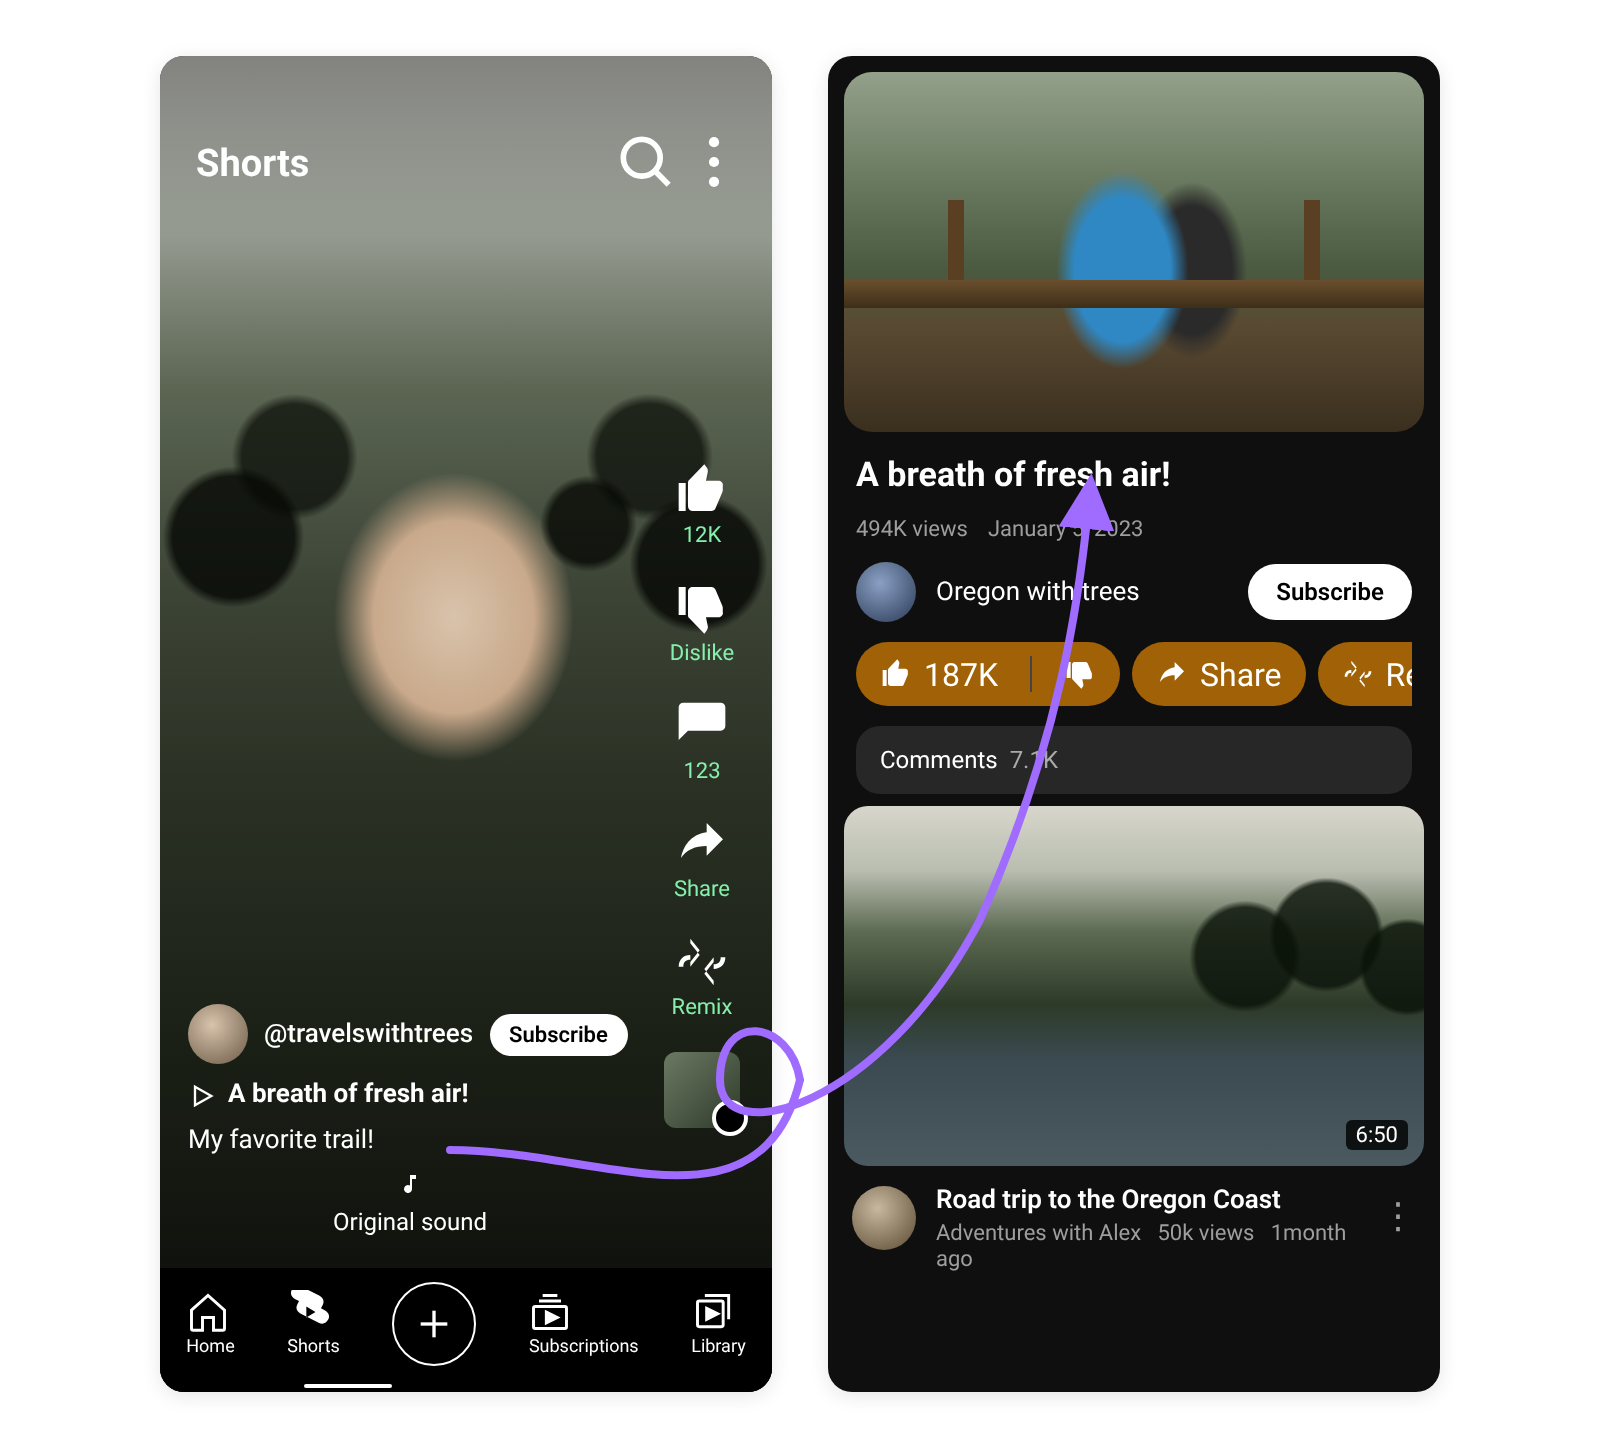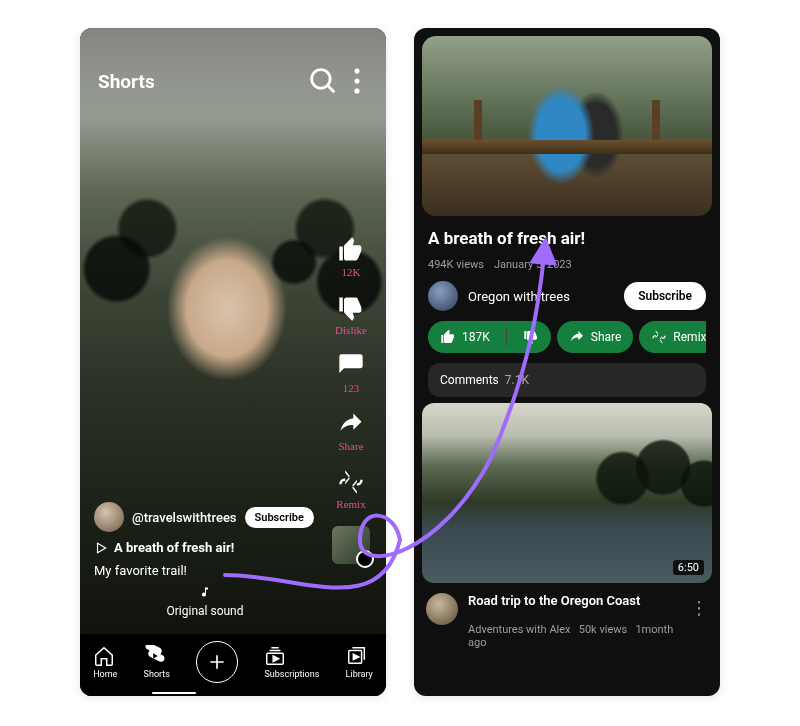--- a/index.html
+++ b/index.html
@@ -42,21 +42,21 @@
   }
   .top-scrim{position:absolute;top:0;left:0;right:0;height:90px;
     background:linear-gradient(180deg,rgba(0,0,0,.35),transparent);}
   .shorts-header{position:absolute;top:36px;left:18px;right:12px;
     display:flex;align-items:center;color:#fff;}
   .shorts-title{font-size:19px;font-weight:700;flex:1;}
   .icon{display:inline-flex;align-items:center;justify-content:center;}
   .hdr-icon{width:34px;height:34px;color:#fff;}
 
   .action-rail{position:absolute;right:8px;bottom:132px;width:54px;
-    display:flex;flex-direction:column;align-items:center;gap:16px;color:#ec4899;font-family:Liberation Serif, serif;}
+    display:flex;flex-direction:column;align-items:center;gap:16px;color:#86efac;}
   .action{display:flex;flex-direction:column;align-items:center;gap:2px;}
   .action .lbl{font-size:11px;}
   .action svg{width:28px;height:28px;fill:#fff;}
 
   .sound-tile{width:38px;height:38px;border-radius:6px;
     background:linear-gradient(135deg,#6b7a63,#2f3a2a);position:relative;}
   .sound-tile::after{content:"";position:absolute;right:-4px;bottom:-4px;
     width:14px;height:14px;border-radius:50%;background:#000;border:2px solid #fff;}
 
   .meta{position:absolute;left:14px;right:70px;bottom:78px;color:#fff;
@@ -108,22 +108,22 @@
   .watch-body{padding:12px 14px 0;display:flex;flex-direction:column;gap:10px;}
   .watch-title{font-size:17px;font-weight:700;}
   .watch-sub{font-size:11px;color:#9e9e9e;display:flex;gap:10px;}
   .channel-row{display:flex;align-items:center;gap:10px;}
   .ch-avatar{width:30px;height:30px;border-radius:50%;
     background:radial-gradient(circle at 40% 35%,#8aa0c4,#2a3a55);}
   .ch-name{flex:1;font-size:13px;}
   .sub-white{background:#fff;color:#000;font-size:12px;font-weight:600;
     padding:7px 14px;border-radius:18px;}
   .chip-row{display:flex;gap:6px;overflow:hidden;}
-  .chip{background:#15803d;border-radius:18px;height:32px;
-    display:flex;align-items:center;gap:6px;padding:0 12px;font-size:12px;
+  .chip{background:#a16207;border-radius:18px;height:32px;
+    display:flex;align-items:center;gap:6px;padding:0 12px;font-size:16px;
     white-space:nowrap;}
   .chip svg{width:16px;height:16px;fill:#fff;}
   .chip.like{padding-right:0;}
   .chip .sep{width:1px;height:18px;background:#444;margin:0 10px 0 10px;}
   .chip .dn{transform:scaleY(-1);}
 
   .comments{background:#272727;border-radius:12px;padding:10px 12px;
     display:flex;flex-direction:row;gap:8px;}
   .comments-hdr{font-size:12px;display:flex;gap:6px;}
   .comments-hdr .cnt{color:#aaa;}
@@ -142,21 +142,21 @@
       radial-gradient(circle at 40% 30%, rgba(10,18,8,.8) 0 18%, transparent 20%),
       radial-gradient(circle at 60% 45%, rgba(10,18,8,.8) 0 16%, transparent 18%);
   }
   .dur{position:absolute;right:8px;bottom:8px;background:rgba(0,0,0,.8);
     font-size:11px;padding:1px 5px;border-radius:3px;}
   .rec-meta{display:flex;gap:10px;padding:10px 4px;}
   .rec-avatar{width:32px;height:32px;border-radius:50%;
     background:radial-gradient(circle at 40% 35%,#c8b8a0,#5a4a32);}
   .rec-text{flex:1;display:flex;flex-direction:column;gap:2px;}
   .rec-title{font-size:13px;font-weight:600;}
-  .rec-sub{font-size:11px;color:#9e9e9e;margin-top:13px;}
+  .rec-sub{font-size:11px;color:#9e9e9e;}
   .rec-more{color:#9e9e9e;font-size:18px;align-self:flex-start;margin-top:4px;}
 
   
   #arrow{position:absolute;left:0;top:0;pointer-events:none;}
 </style>
 </head>
 <body>
 
 <div id="phone-left" class="phone">
   <div id="shorts-video"></div>

